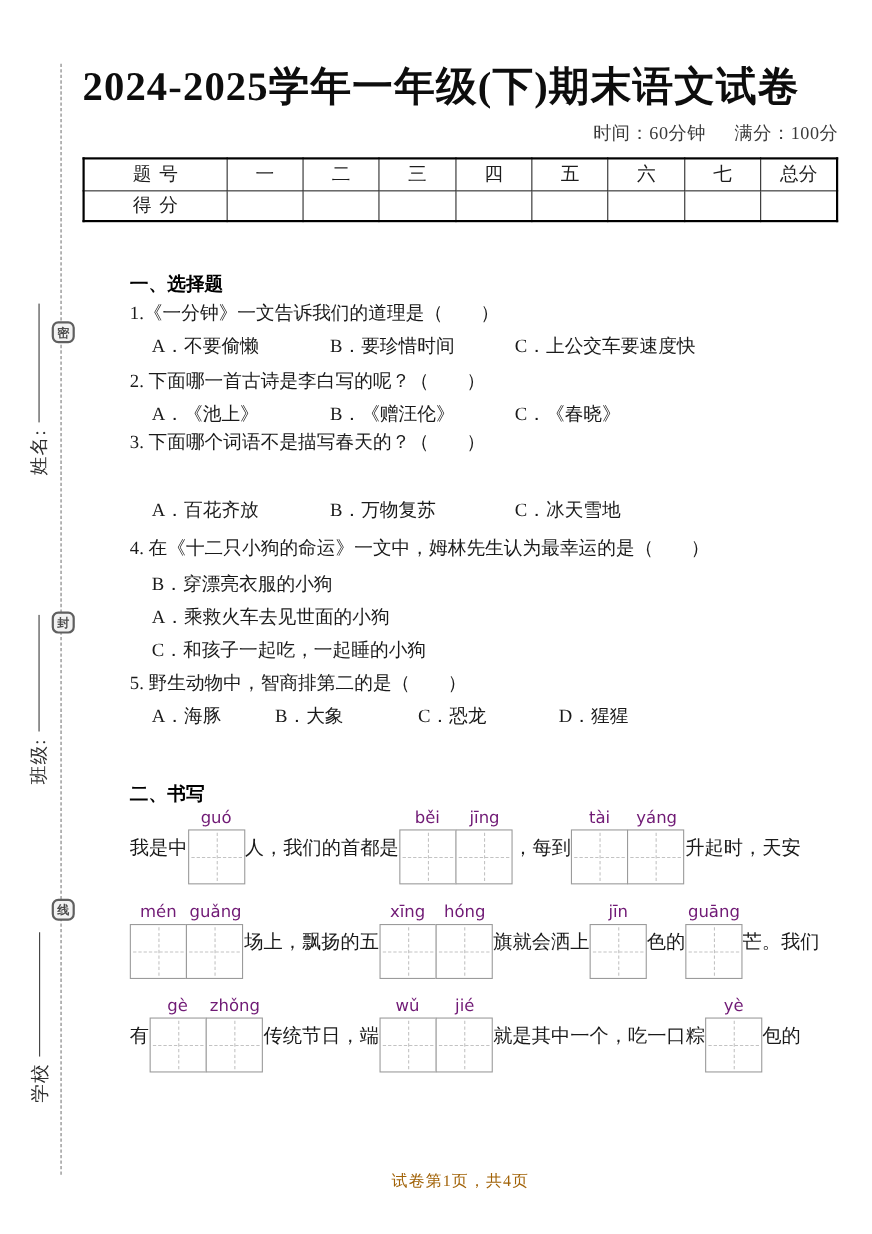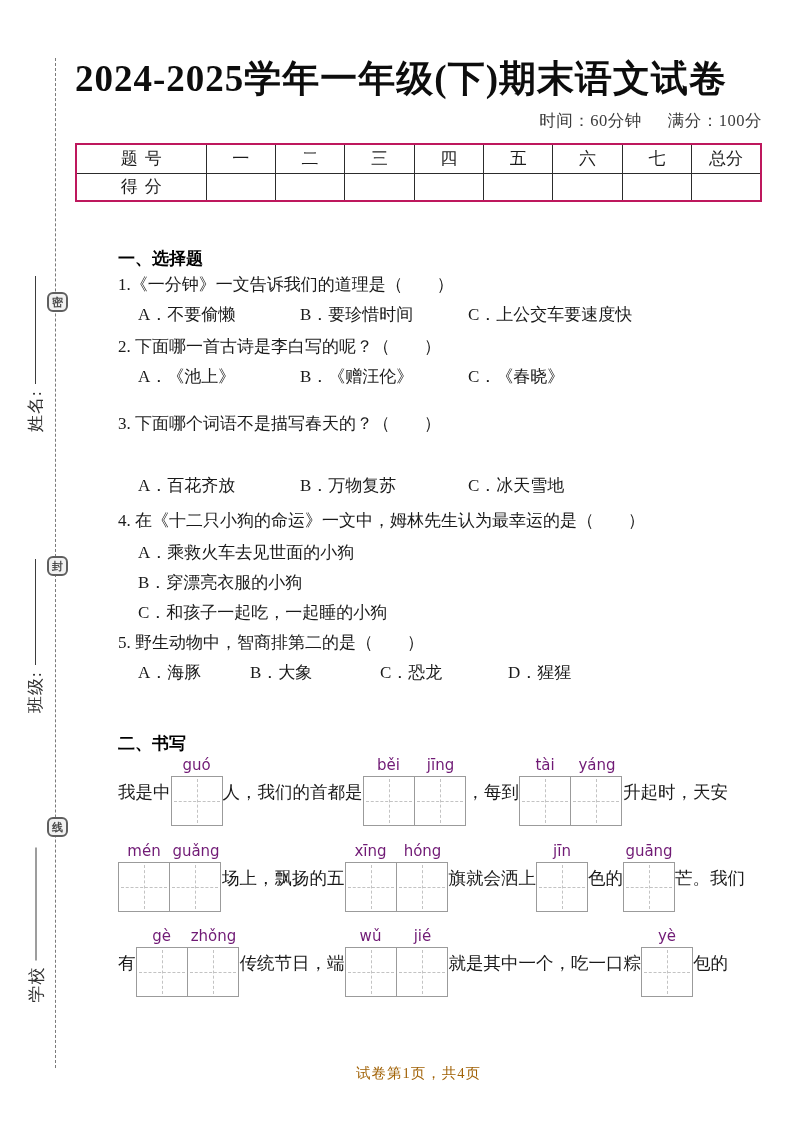--- a/index.html
+++ b/index.html
@@ -28,21 +28,21 @@
     font-size:37px; font-weight:bold; color:#0d0d0d; letter-spacing:1px; white-space:nowrap; }
   .meta { position:absolute; top:110px; right:31px; font-size:16.5px; color:#3a3a3a;
     display:flex; gap:26px; letter-spacing:0.5px; }
 
   
   .score-table { position:absolute; left:75px; top:143px; width:687px;
     border-collapse:collapse; table-layout:fixed; }
   .score-table th, .score-table td {
     border:1px solid #2c2c2c; font-size:17px; font-weight:normal;
     text-align:center; vertical-align:middle; color:#1c1c1c; }
-  .score-table { border:2px solid #be185d; }
+  .score-table { border:2px solid #000000; }
   .score-table tr:first-child th { height:29px; }
   .score-table tr:last-child td { height:28px; }
   .rowhead { letter-spacing:7px; text-indent:7px; }
 
   
   .content { position:absolute; left:118px; top:243px; width:648px; font-size:17px; }
   .sec-head { font-size:17px; font-weight:bold; color:#000000; height:22px; }
   .q-stem { height:22px; white-space:nowrap; }
   .opt-row { position:relative; height:22px; }
   .opt { position:absolute; top:0; white-space:nowrap; }
@@ -128,34 +128,34 @@
   <div class="content">
     <div class="sec-head" style="margin-top:4px;margin-bottom:4px">一、选择题</div>
     <div id="choice-questions">
         <div class="q-stem" style="margin-bottom: 8px;">1.《一分钟》一文告诉我们的道理是（　　）</div>
         <div class="opt-row" style="margin-bottom: 10px;">
           <span class="opt" style="left: 20px;">A．不要偷懒</span>
           <span class="opt" style="left: 182px;">B．要珍惜时间</span>
           <span class="opt" style="left: 350px;">C．上公交车要速度快</span>
         </div>
         <div class="q-stem" style="margin-bottom: 8px;">2. 下面哪一首古诗是李白写的呢？（　　）</div>
-        <div class="opt-row" style="margin-bottom: 25px;">
+        <div class="opt-row" style="margin-bottom: 3px;">
           <span class="opt" style="left: 20px;">A．《池上》</span>
           <span class="opt" style="left: 182px;">B．《赠汪伦》</span>
           <span class="opt" style="left: 350px;">C．《春晓》</span>
         </div>
         <div class="q-stem" style="margin-bottom: 5px;">3. 下面哪个词语不是描写春天的？（　　）</div>
         <div class="opt-row" style="margin-bottom: 13px; margin-top: 40px;">
           <span class="opt" style="left: 20px;">A．百花齐放</span>
           <span class="opt" style="left: 182px;">B．万物复苏</span>
           <span class="opt" style="left: 350px;">C．冰天雪地</span>
         </div>
         <div class="q-stem" style="margin-bottom: 10px;">4. 在《十二只小狗的命运》一文中，姆林先生认为最幸运的是（　　）</div>
+        <div class="opt-stacked" style="margin-bottom: 8px;">B．穿漂亮衣服的小狗</div>
         <div class="opt-stacked" style="margin-bottom: 8px;">A．乘救火车去见世面的小狗</div>
-        <div class="opt-stacked" style="margin-bottom: 8px;">B．穿漂亮衣服的小狗</div>
         <div class="opt-stacked" style="margin-bottom: 8px;">C．和孩子一起吃，一起睡的小狗</div>
         <div class="q-stem" style="margin-bottom: 8px;">5. 野生动物中，智商排第二的是（　　）</div>
         <div class="opt-row" style="margin-bottom: 49px;">
           <span class="opt" style="left: 20px;">A．海豚</span>
           <span class="opt" style="left: 132px;">B．大象</span>
           <span class="opt" style="left: 262px;">C．恐龙</span>
           <span class="opt" style="left: 390px;">D．猩猩</span>
         </div>
       </div>
     <div class="sec-head" style="margin-bottom:2px">二、书写</div>

